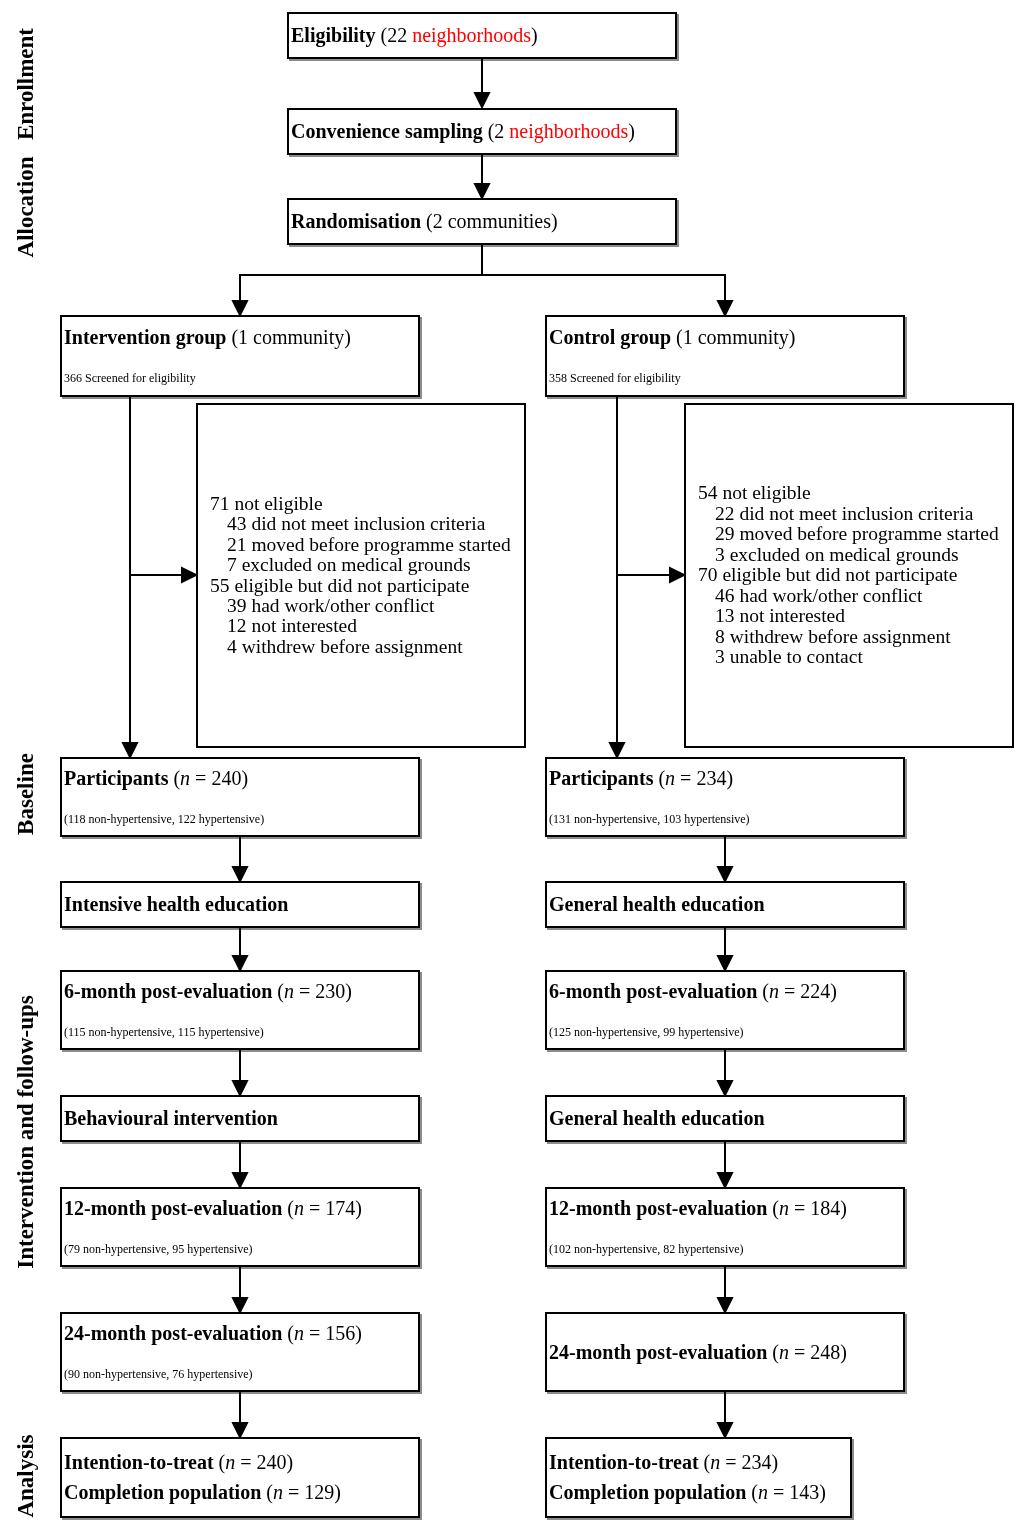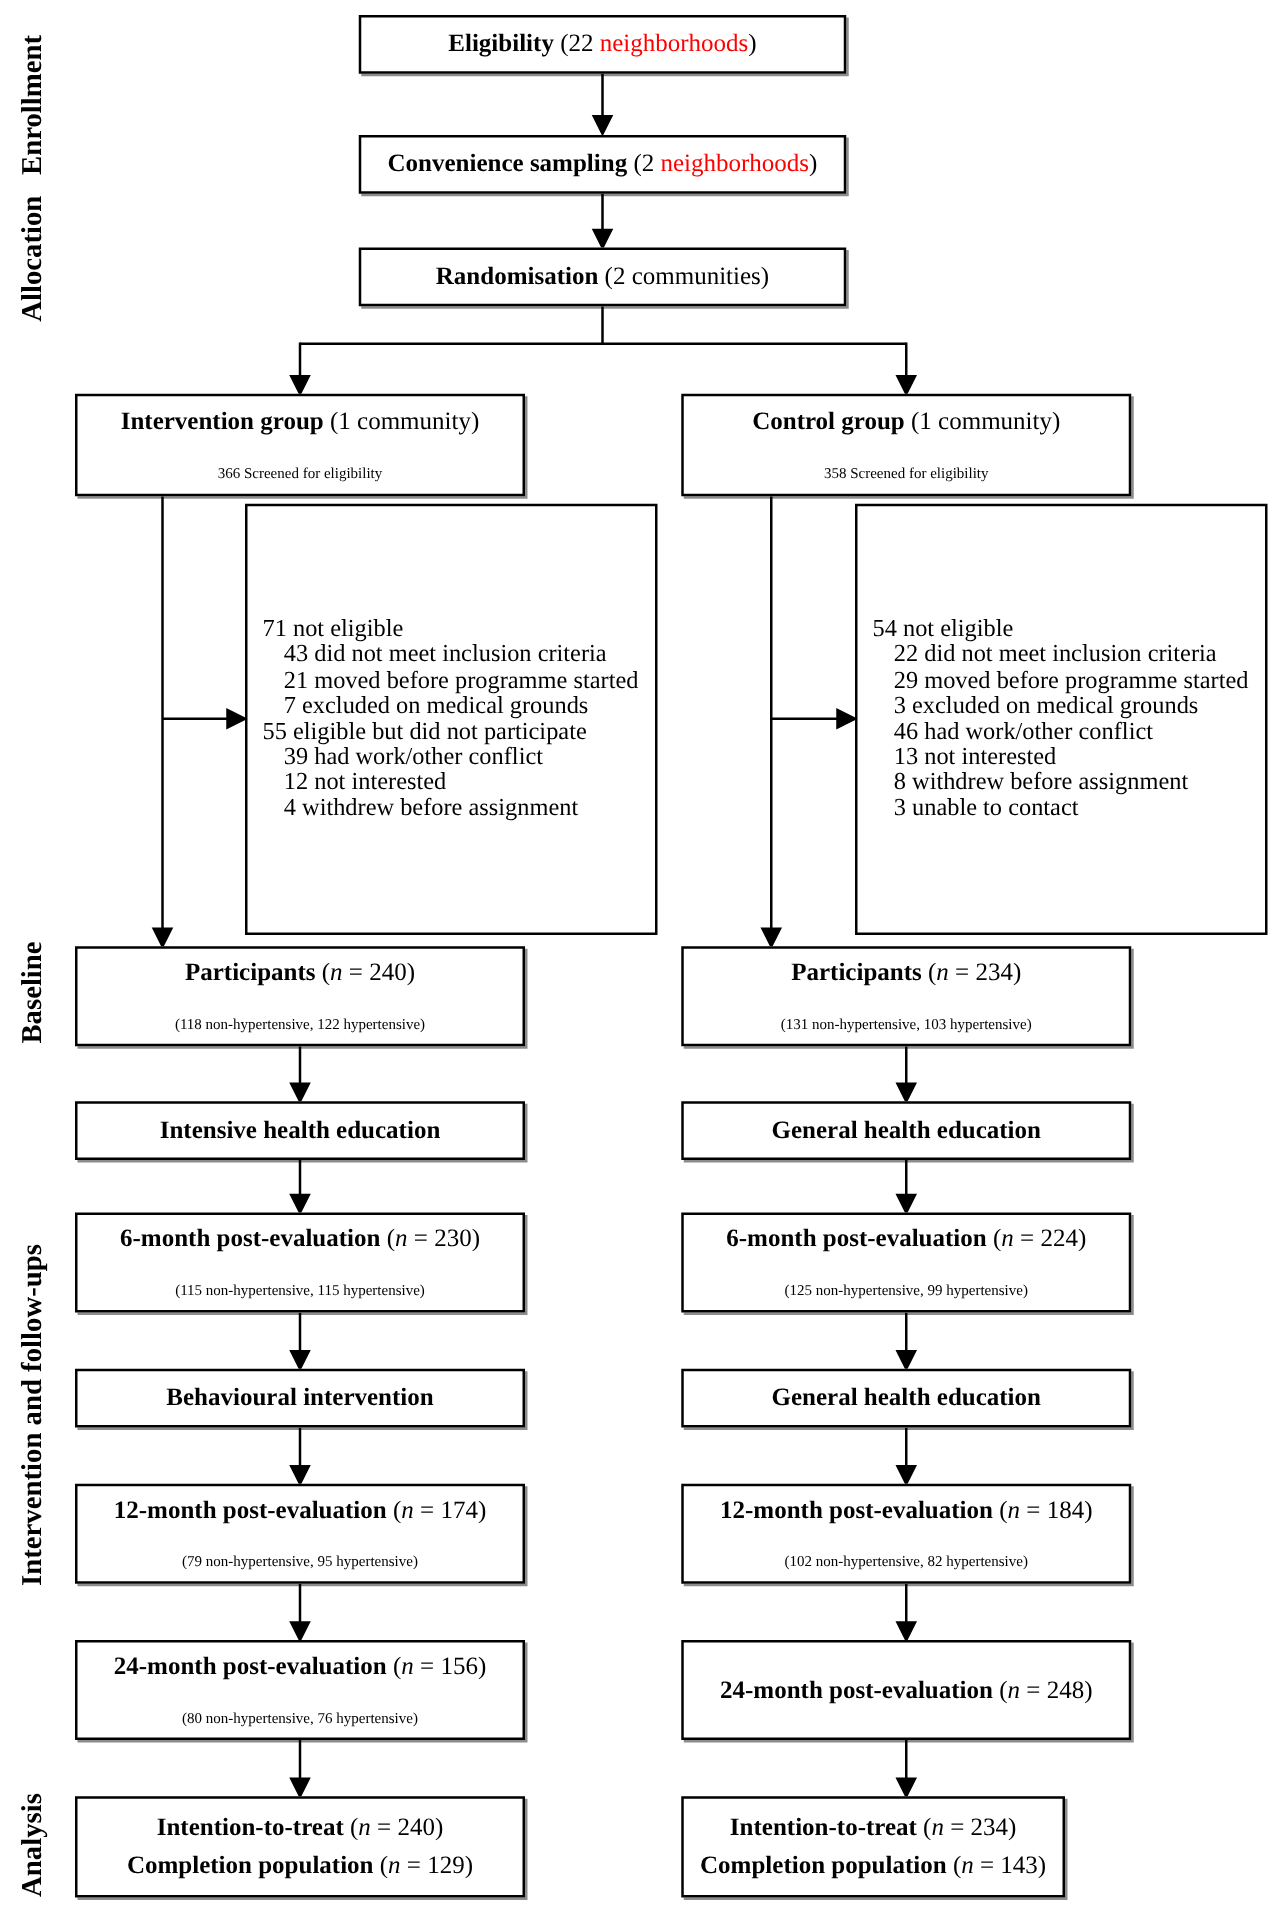--- a/index.html
+++ b/index.html
@@ -4,21 +4,21 @@
 <style>
   html,body{margin:0;padding:0;background:#fff;}
   #canvas{
     position:relative;width:1024px;height:1525px;background:#fff;
     font-family:"Liberation Serif","DejaVu Serif",serif;color:#000;
     overflow:hidden;
   }
   svg.connectors{position:absolute;left:0;top:0;width:1024px;height:1525px;}
   .box{
     position:absolute;background:#fff;border:2px solid #000;box-sizing:border-box;
-    display:flex;flex-direction:column;justify-content:space-evenly;align-items:center;
+    display:flex;flex-direction:column;justify-content:space-evenly;align-items:flex-start;
     text-align:center;font-size:20px;line-height:1.05;padding:3px 2px;
   }
   .shadow{box-shadow:2px 2px 0 rgba(0,0,0,0.45);}
   .l1 b{font-weight:bold;}
   .l2{font-size:12px;margin-top:17px;}
   .excl{
     justify-content:center;align-items:stretch;text-align:left;
     font-size:19.5px;padding:12px 4px 12px 12px;
   }
   .excl .item{white-space:nowrap;}
@@ -129,20 +129,21 @@
     <div class="item ind">39 had work/other conflict</div>
     <div class="item ind">12 not interested</div>
     <div class="item ind">4 withdrew before assignment</div>
   </div>
 
   <div class="box excl" style="left:684px;top:403px;width:330px;height:345px">
     <div class="item">54 not eligible</div>
     <div class="item ind">22 did not meet inclusion criteria</div>
     <div class="item ind">29 moved before programme started</div>
     <div class="item ind">3 excluded on medical grounds</div>
+    <div class="item">70 eligible but did not participate</div>
     <div class="item ind">46 had work/other conflict</div>
     <div class="item ind">13 not interested</div>
     <div class="item ind">8 withdrew before assignment</div>
     <div class="item ind">3 unable to contact</div>
   </div>
 
   <div class="box shadow" style="left:60px;top:757px;width:360px;height:80px">
     <div class="l1"><b>Participants</b><span> (</span><i>n</i><span> = 240)</span></div>
     <div class="l2">(118 non-hypertensive, 122 hypertensive)</div>
   </div>
@@ -179,21 +180,21 @@
     <div class="l1"><b>12-month post-evaluation</b><span> (</span><i>n</i><span> = 174)</span></div>
     <div class="l2">(79 non-hypertensive, 95 hypertensive)</div>
   </div>
   <div class="box shadow" style="left:545px;top:1187px;width:360px;height:80px">
     <div class="l1"><b>12-month post-evaluation</b><span> (</span><i>n</i><span> = 184)</span></div>
     <div class="l2">(102 non-hypertensive, 82 hypertensive)</div>
   </div>
 
   <div class="box shadow" style="left:60px;top:1312px;width:360px;height:80px">
     <div class="l1"><b>24-month post-evaluation</b><span> (</span><i>n</i><span> = 156)</span></div>
-    <div class="l2">(80 non-hypertensive, 76 hypertensive)</div>
+    <div class="l2">(90 non-hypertensive, 76 hypertensive)</div>
   </div>
   <div class="box shadow" style="left:545px;top:1312px;width:360px;height:80px">
     <div class="l1"><b>24-month post-evaluation</b><span> (</span><i>n</i><span> = 248)</span></div>
   </div>
 
   <div class="box shadow" style="left:60px;top:1437px;width:360px;height:81px">
     <div class="l1"><b>Intention-to-treat</b><span> (</span><i>n</i><span> = 240)</span></div>
     <div class="l1"><b>Completion population</b><span> (</span><i>n</i><span> = 129)</span></div>
   </div>
   <div class="box shadow" style="left:545px;top:1437px;width:307px;height:81px">

